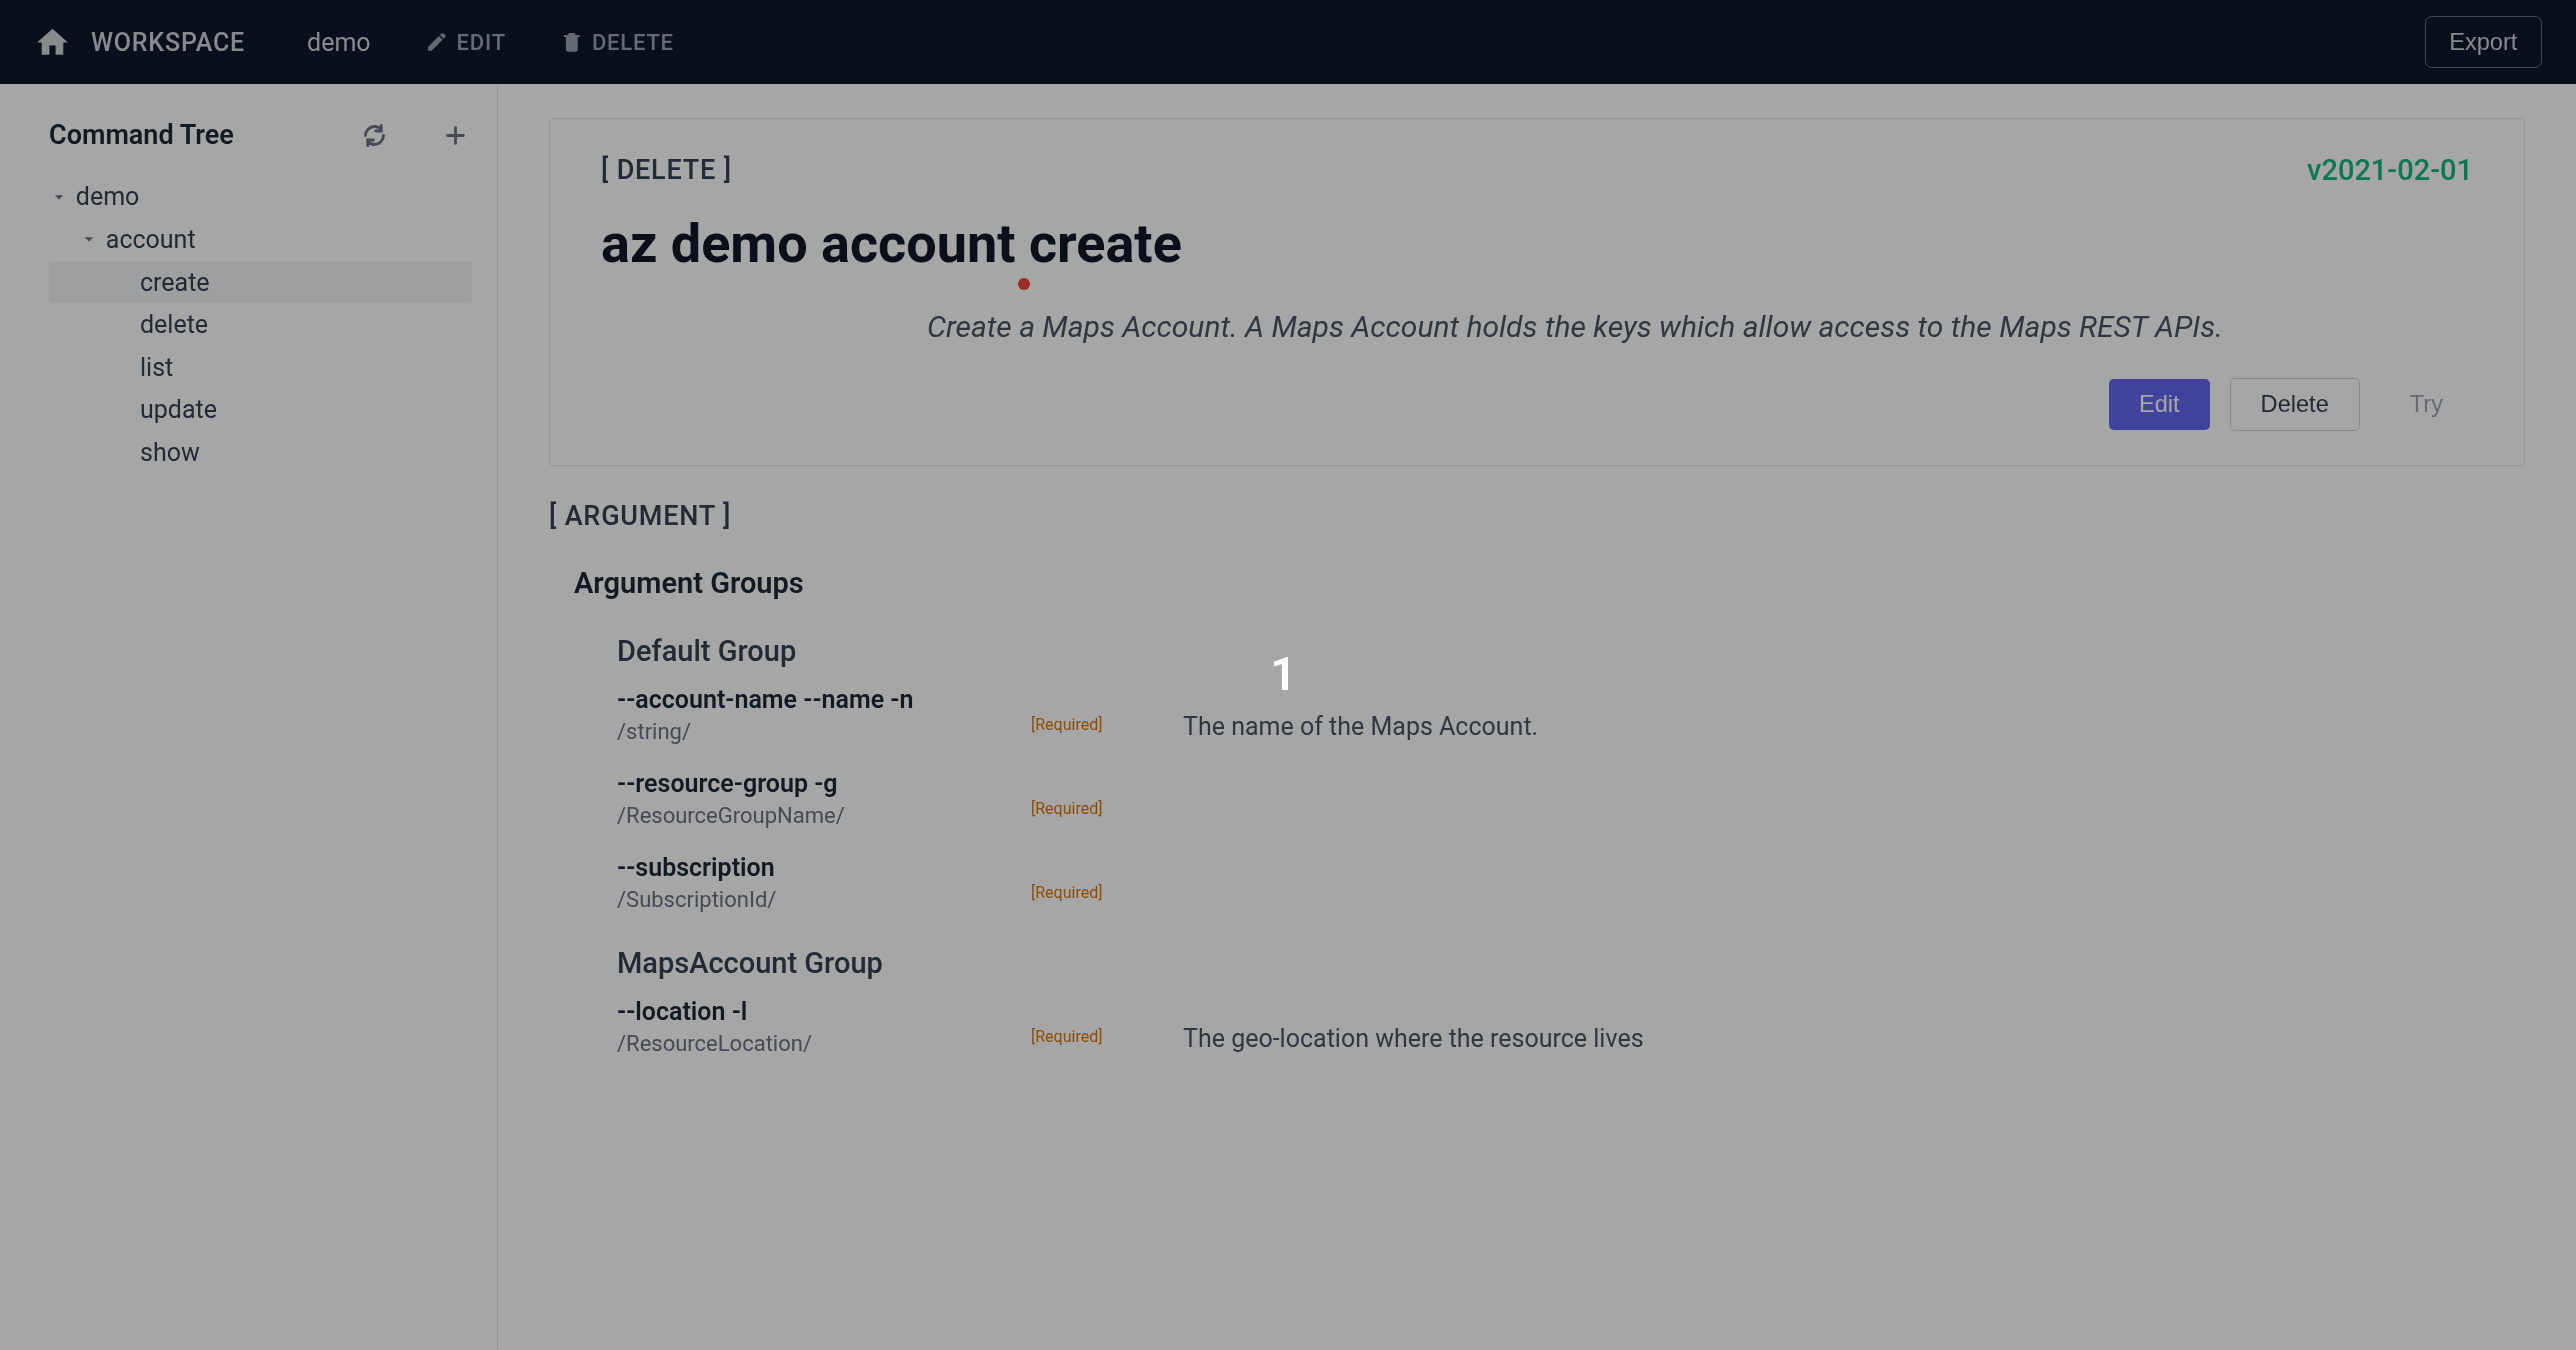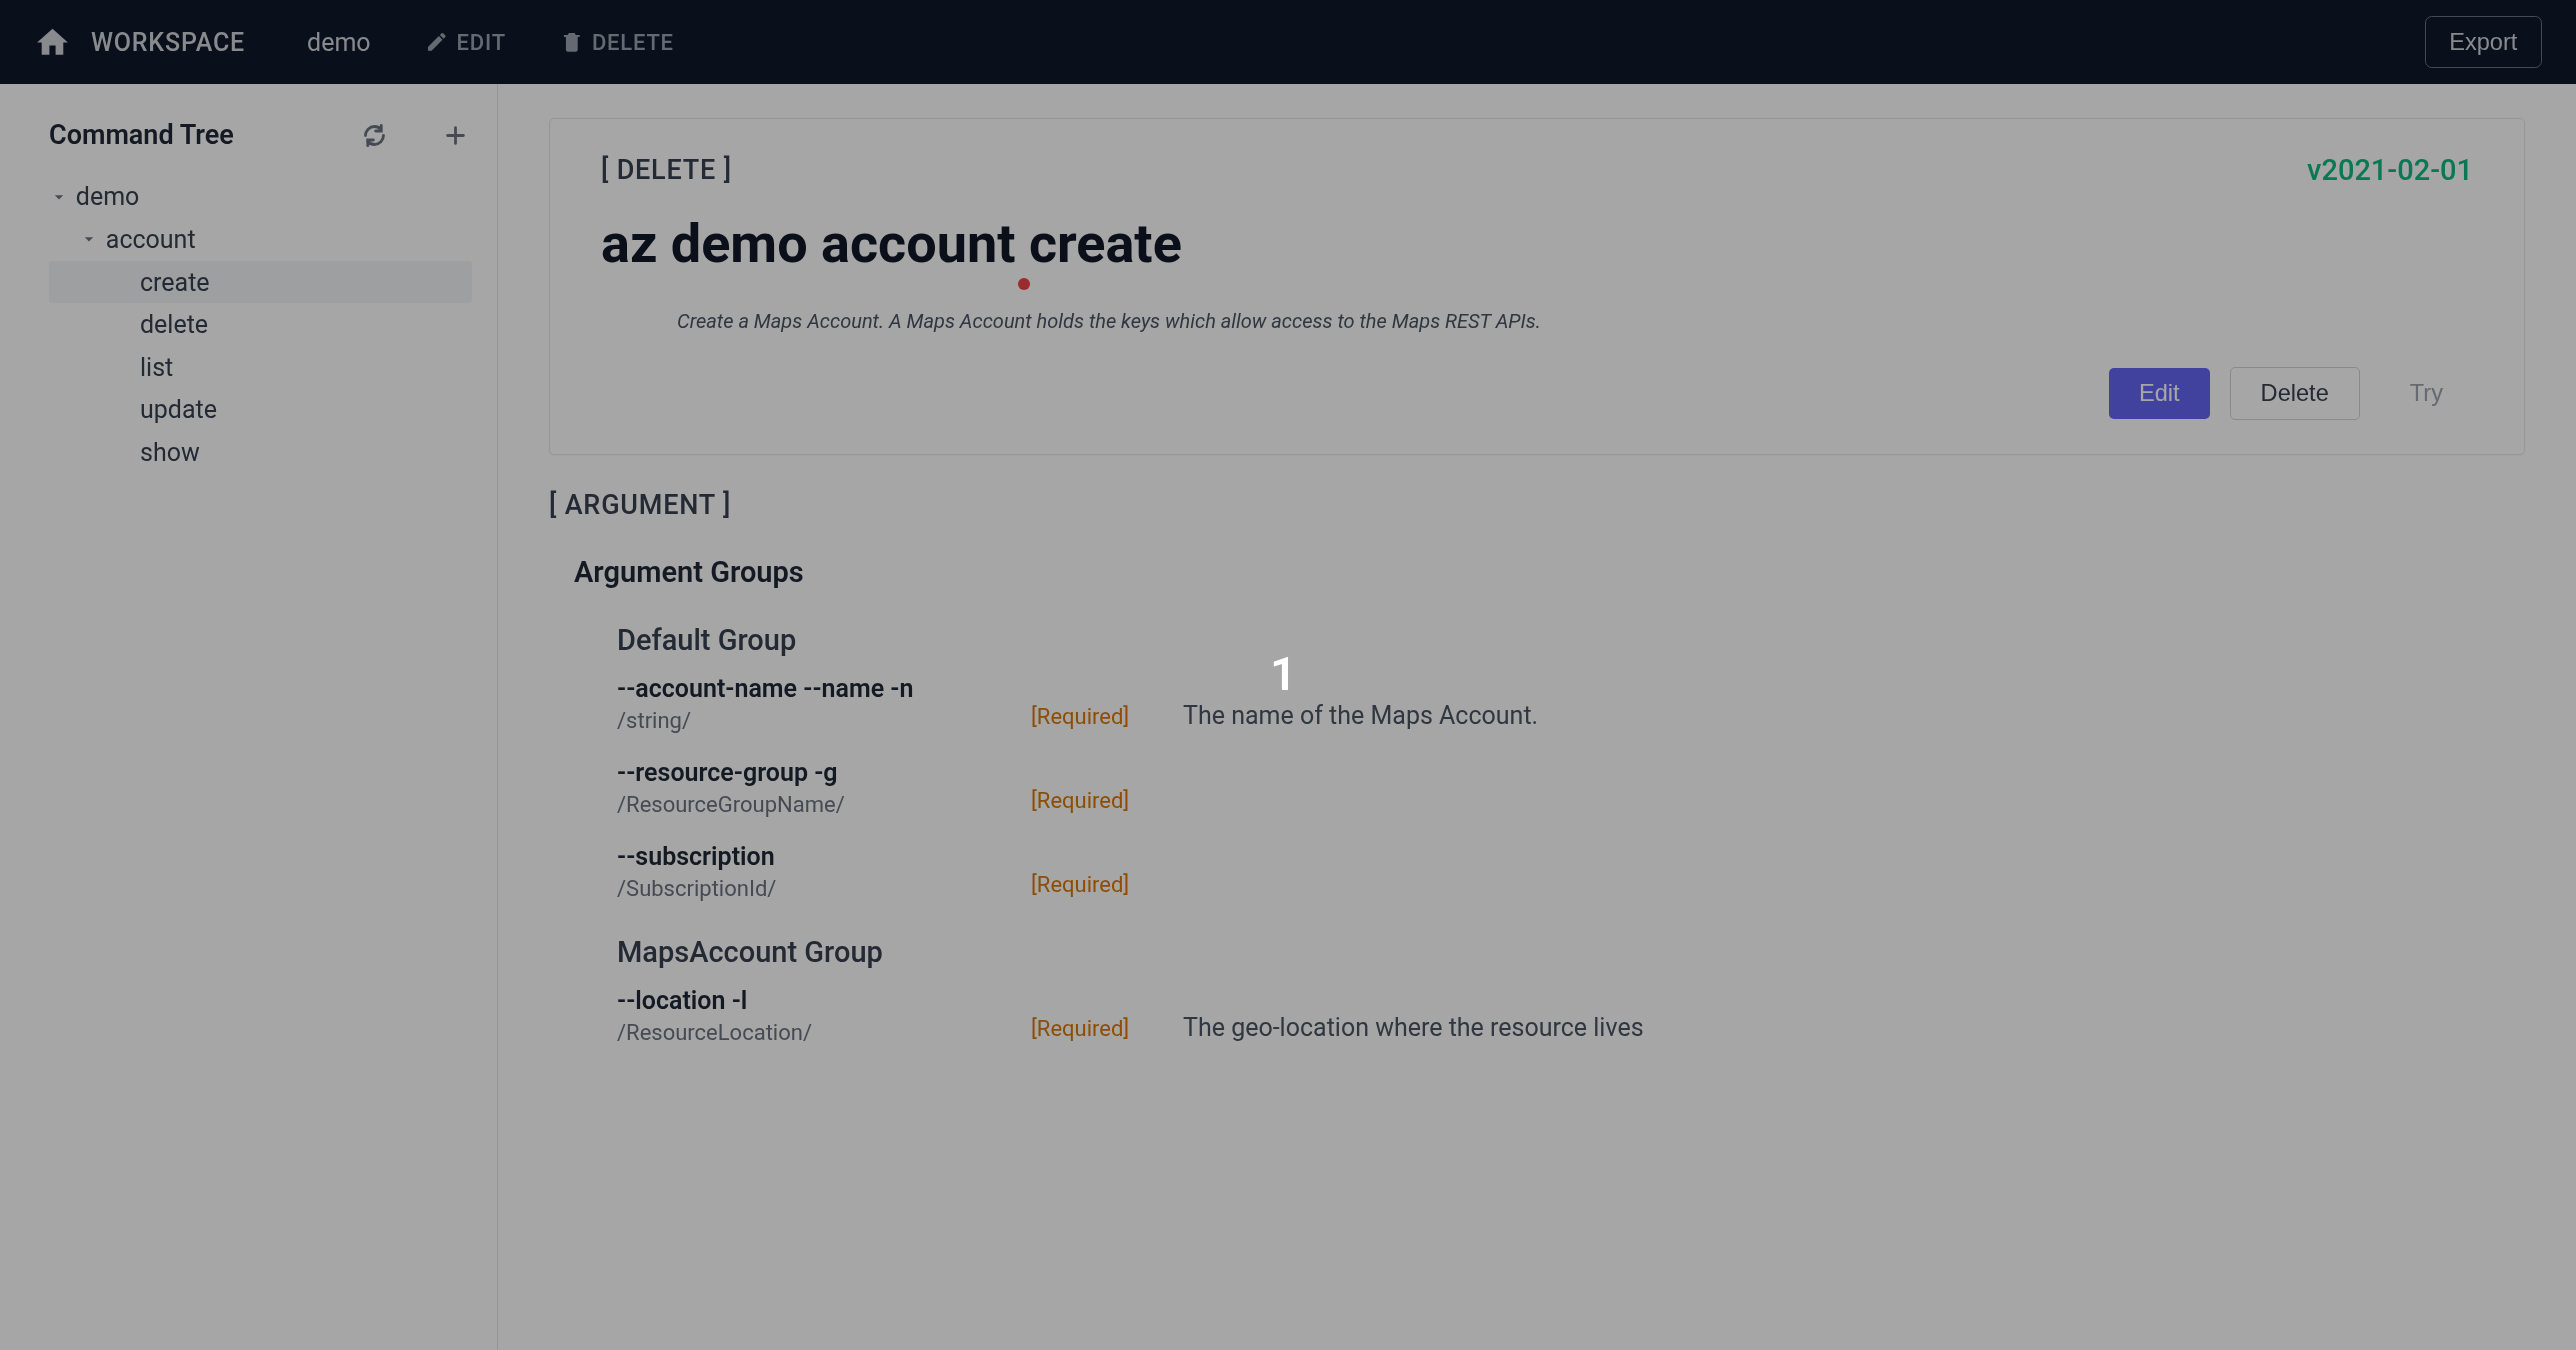--- a/index.html
+++ b/index.html
@@ -159,24 +159,25 @@
 .red-dot {
   position: absolute;
   width: 11.8px;
   height: 11.8px;
   background: #ef4444;
   border-radius: 50%;
   left: 417px;
   top: 66px;
 }
 .command-desc {
-  font-size: 20px;
+  font-size: 30px;
   font-style: italic;
   color: #4b5563;
   margin: 34px 0 34px 76px;
+  text-align: center;
 }
 .card-actions {
   display: flex;
   justify-content: flex-end;
   gap: 20px;
   align-items: center;
 }
 .btn {
   padding: 11.8px 30px;
   border-radius: 5px;
@@ -210,21 +211,21 @@
   font-weight: 600;
   color: #1f2937;
 }
 .arg-type {
   font-size: 22px;
   color: #6b7280;
   margin-top: 5px;
 }
 .arg-required {
   width: 152px;
-  font-size: 22px;
+  font-size: 16px;
   color: #d97706;
   padding-top: 30px;
 }
 .arg-desc {
   font-size: 25px;
   color: #4b5563;
   padding-top: 27px;
 }
 .overlay {
   position: absolute;

